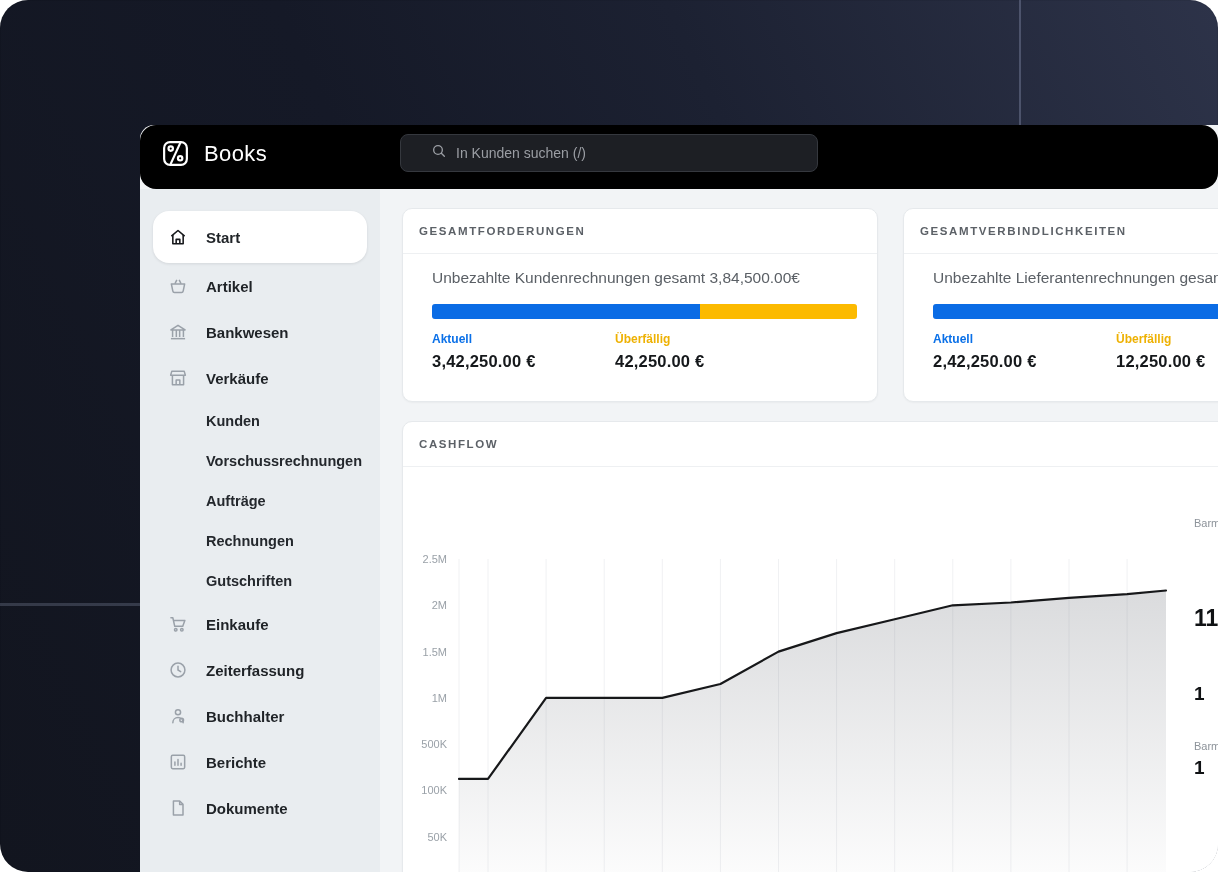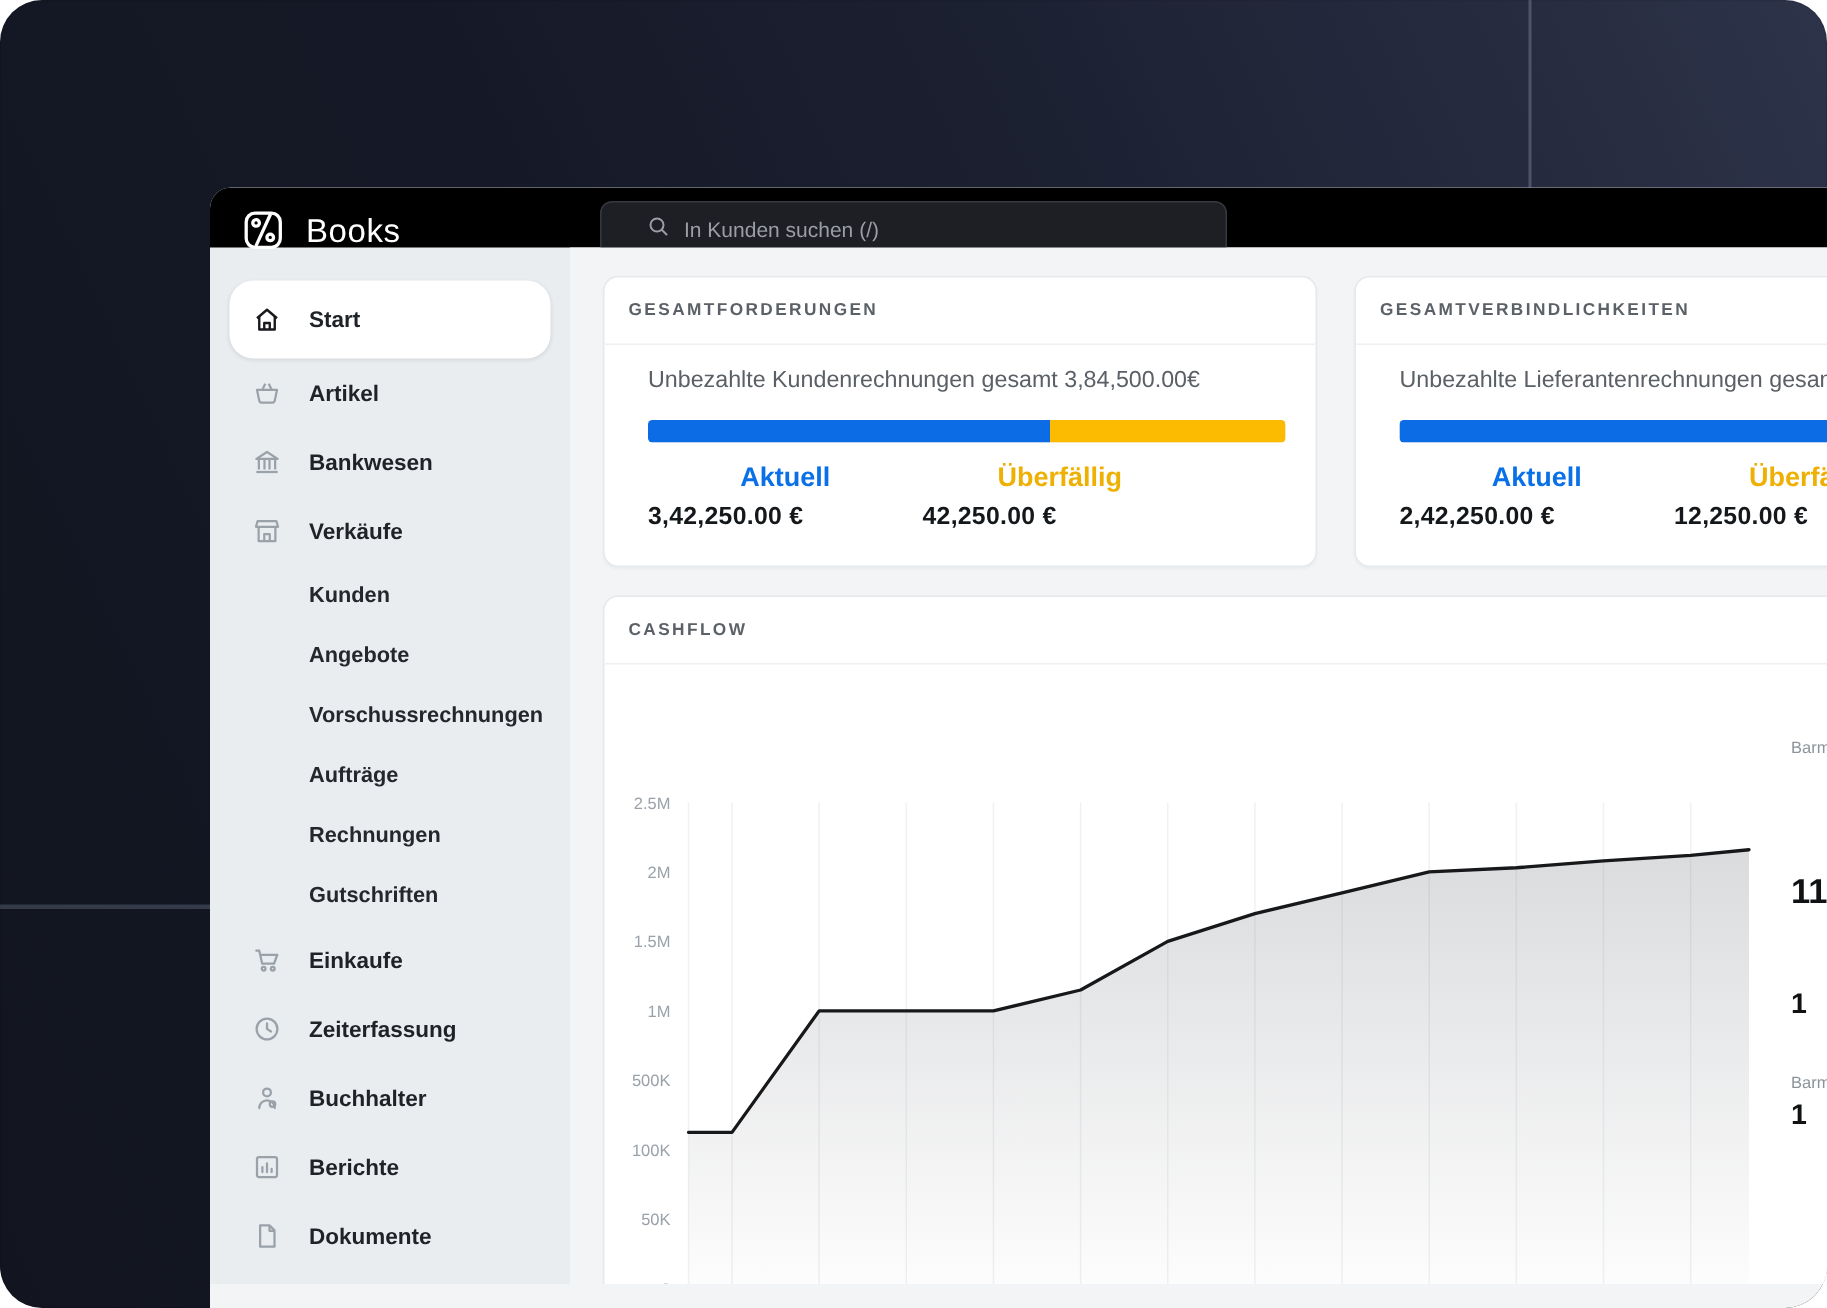--- a/index.html
+++ b/index.html
@@ -9,21 +9,21 @@
   
   .screen { position:absolute; inset:0; border-radius:28px; overflow:hidden;
             background:linear-gradient(245deg, #2d3349 0%, #1c2132 34%, #151927 58%, #12151f 100%);
             box-shadow: inset 0 0 0 1px rgba(0,0,0,.06); }
   .bg-vline { position:absolute; left:1019px; top:0; width:2px; height:126px; background:rgba(148,158,190,.35); }
   .bg-hline { position:absolute; left:0; top:603px; width:140px; height:3px; background:rgba(110,118,140,.38); }
 
   
   .app { position:absolute; left:140px; top:125px; width:1078px; height:747px;
          border-top-left-radius:14px; overflow:hidden; background:#f2f4f6; }
-  .app-header { position:relative; height:40px; background:#000; }
+  .app-header { position:relative; height:64px; background:#000;border-radius:16px; }
   .logo-wrap { position:absolute; left:20px; top:13px; display:flex; align-items:center; gap:13px; }
   .logo-wrap svg { display:block; }
   .app-name { color:#fff; font-size:22px; font-weight:500; letter-spacing:.4px; }
   .searchbar { position:absolute; left:260px; top:9px; width:418px; height:38px; background:#1d1f24;
                border:1px solid #35383e; border-radius:8px; display:flex; align-items:center; padding:0 30px; gap:9px; }
   .searchbar input { background:transparent; border:none; outline:none; color:#c7cad0; font-size:14px; width:100%;
                      font-family:"Liberation Sans", sans-serif; }
   .searchbar input::placeholder { color:#9b9ea4; }
 
   .app-body { display:flex; height:691px; }
@@ -45,21 +45,21 @@
           box-shadow:0 1px 2px rgba(25,29,36,.04); overflow:hidden; }
   .card-head { height:45px; display:flex; align-items:center; padding:0 16px; border-bottom:1px solid #eef0f2; }
   .card-title { font-size:11.5px; font-weight:700; letter-spacing:1.6px; color:#5c6167; }
   .card-body { padding:15px 29px; }
   .summary-line { font-size:15.5px; color:#5b6066; white-space:nowrap; }
   .bar { display:flex; width:425px; height:15px; border-radius:3px; overflow:hidden; margin-top:17px; background:#eceef0; }
   .bar-blue { height:100%; }
   .bar-yellow { height:100%; }
   .amount-row { display:flex; margin-top:13px; }
   .amount-col { width:183px; }
-  .amount-label { font-size:18px; font-weight:700;text-align:center; }
+  .amount-label { font-size:12px; font-weight:700; }
   .amount-value { font-size:16.5px; font-weight:700; color:#15181b; margin-top:6px; letter-spacing:.2px; }
 
   .cf-card { left:22px; top:232px; width:1010px; height:700px; }
   .chart-zone { position:relative; width:100%; height:640px; }
   .chart-zone svg { position:absolute; left:0; top:0; }
   .cf-side { position:absolute; left:791px; top:0; width:210px; }
   .cf-side .s-label { position:absolute; left:0; font-size:11px; color:#8d939a; white-space:nowrap; }
   .cf-side .s-big   { position:absolute; left:0; font-size:23px; font-weight:700; color:#101214; white-space:nowrap; }
   .cf-side .s-mid   { position:absolute; left:0; font-size:19px; font-weight:700; color:#101214; white-space:nowrap; }
 </style>
@@ -134,23 +134,20 @@
                   <path d="M4.5 4 h15 l1.3 4.6 H3.2 L4.5 4 z"></path>
                   <path d="M5.3 8.6 V20 H18.7 V8.6"></path>
                   <path d="M9.8 20 v-5.6 h4.4 V20"></path>
                 </svg>
             </span>
             <span>Verkäufe</span>
           </div>
 
           <div class="nav-sub">
               <span>Kunden</span>
-            </div>
-          <div class="nav-sub">
-              <span>Angebote</span>
             </div>
           <div class="nav-sub">
               <span>Vorschussrechnungen</span>
             </div>
           <div class="nav-sub">
               <span>Aufträge</span>
             </div>
           <div class="nav-sub">
               <span>Rechnungen</span>
             </div>

